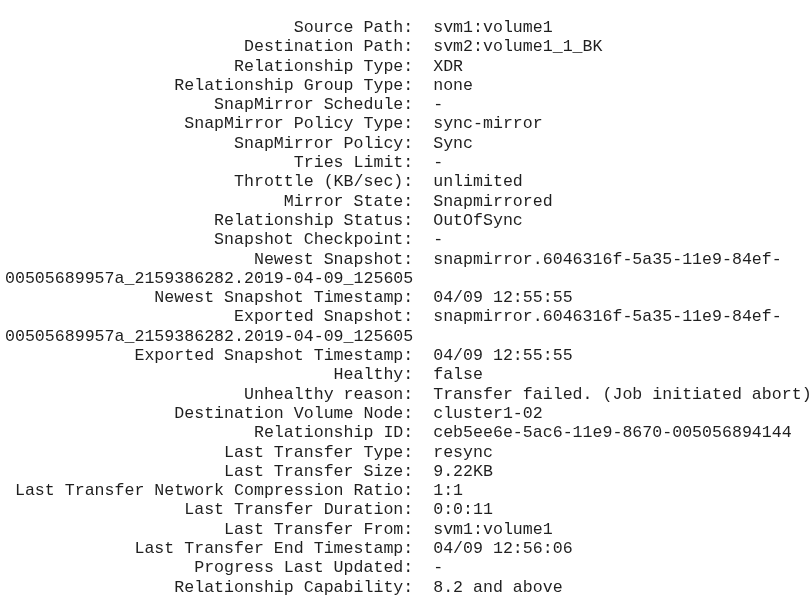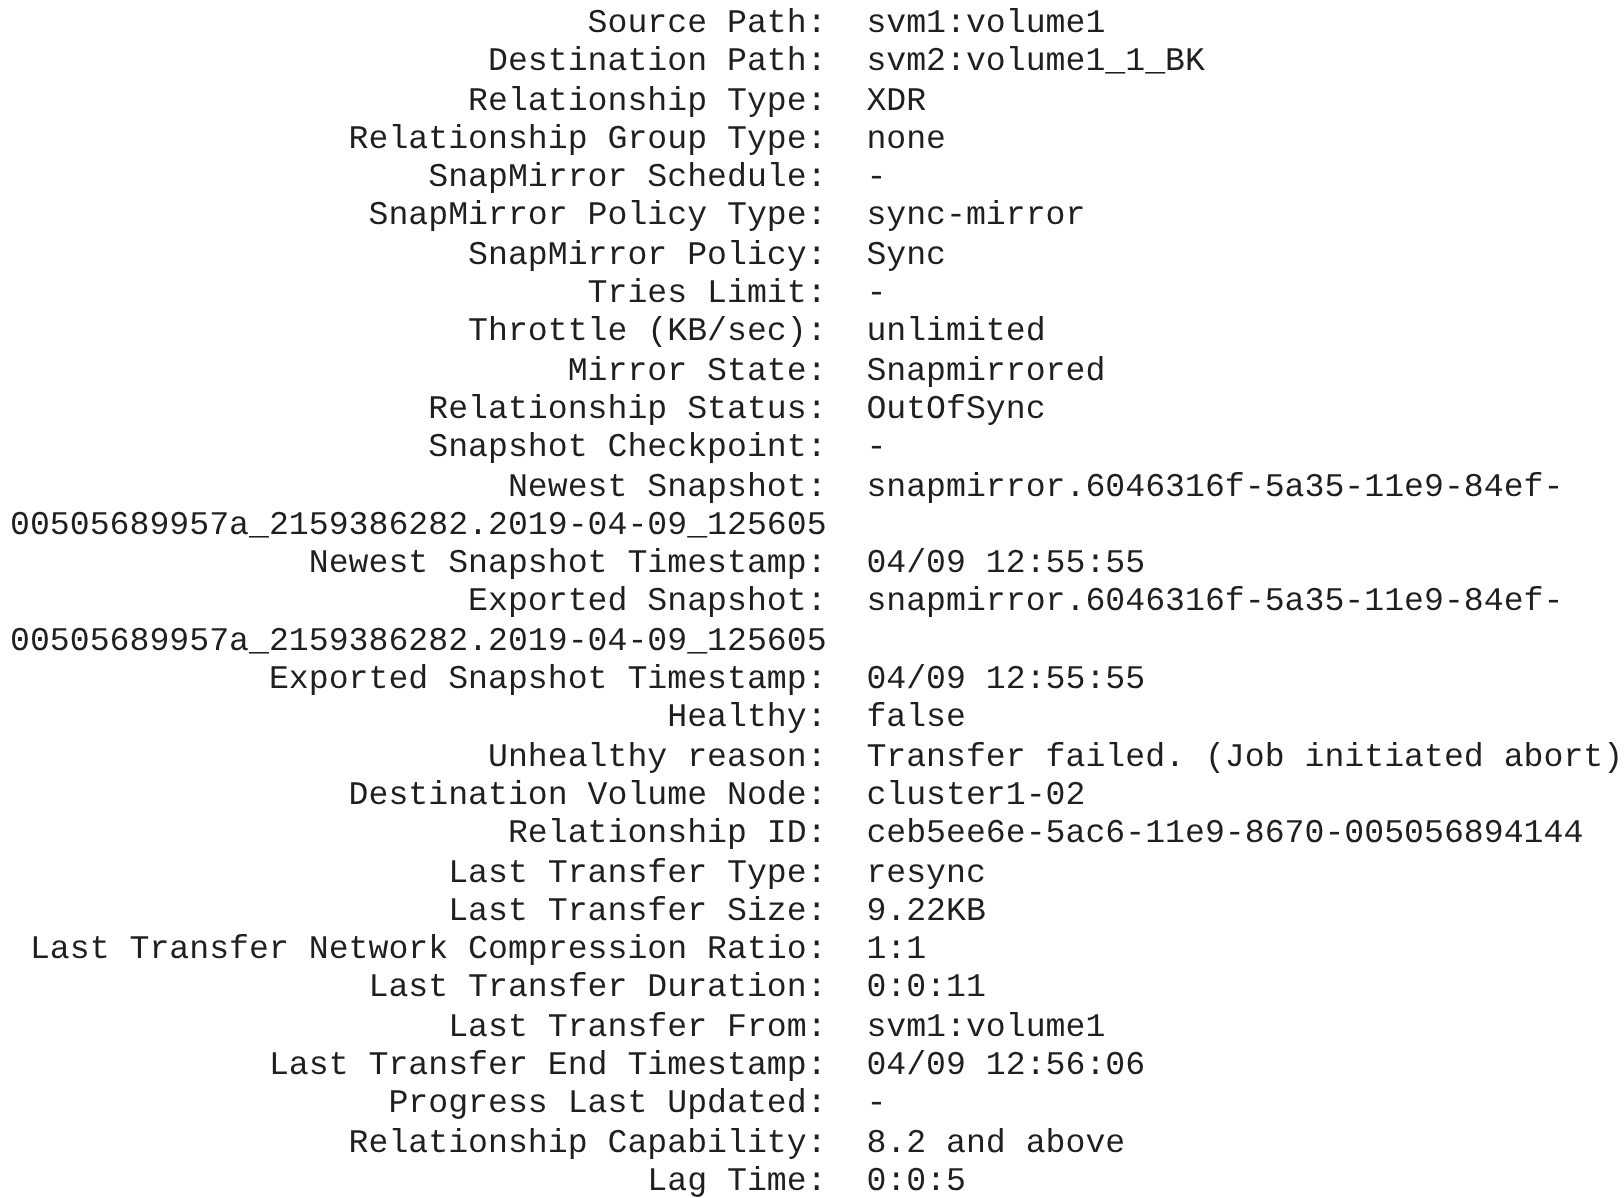--- a/index.html
+++ b/index.html
@@ -10,21 +10,21 @@
     width: 812px;
     height: 599px;
     overflow: hidden;
     background: #ffffff;
   }
   .terminal {
     box-sizing: border-box;
     width: 648px;
     height: 599px;
     margin: 0;
-    padding: 2px 0 0 5px;
+    padding: 18px 0 0 5px;
     font-family: "Liberation Mono", "DejaVu Sans Mono", monospace;
     font-size: 16.6px;
     line-height: 19.3px;
     font-weight: 500;
     letter-spacing: 0;
   }
   .line {
     white-space: pre;
     height: 19.3px;
   }

